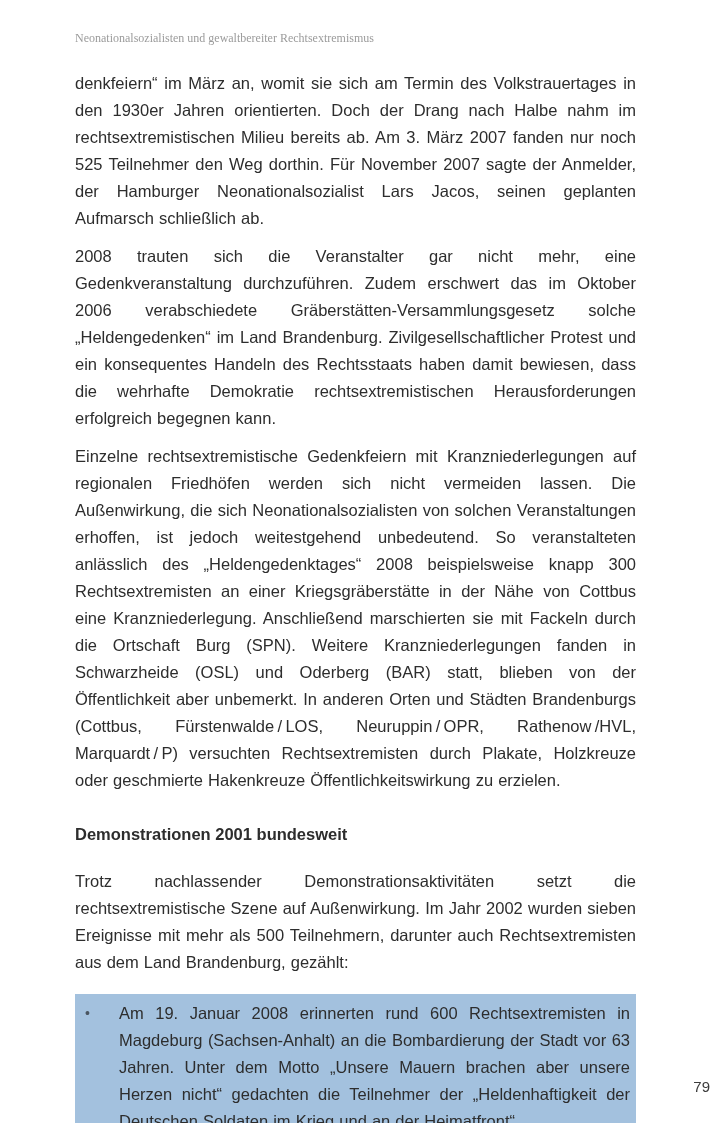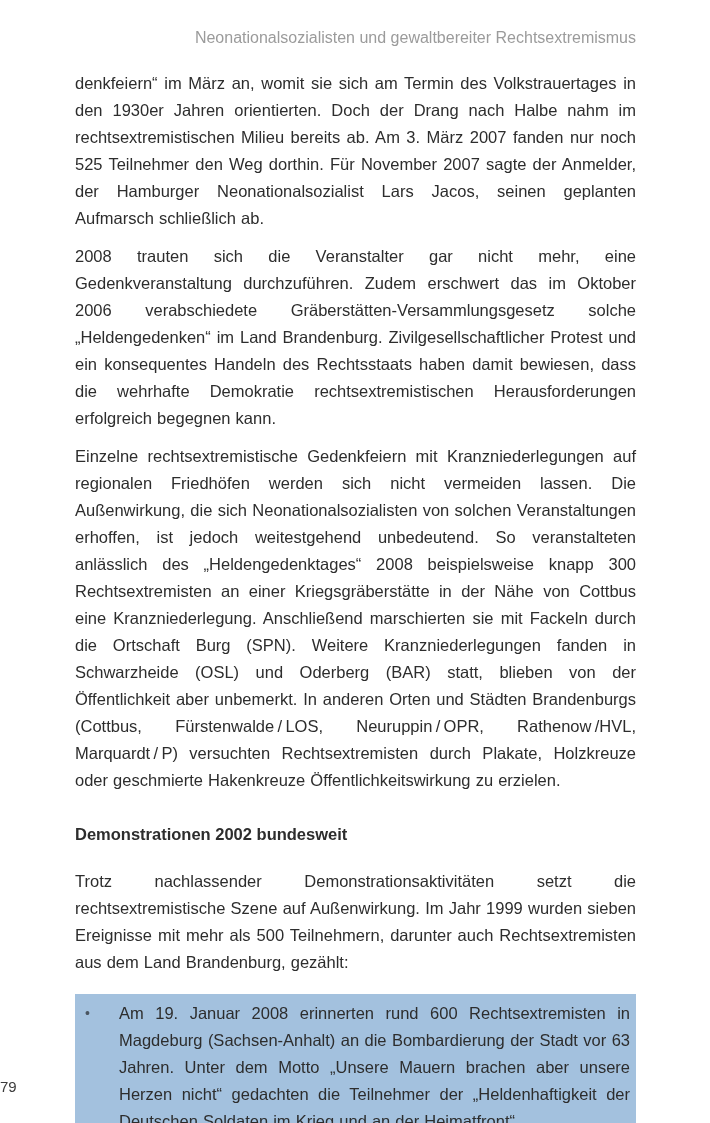--- a/index.html
+++ b/index.html
@@ -15,25 +15,26 @@
     overflow: hidden;
   }
   .page {
     box-sizing: border-box;
     width: 710px;
     height: 1123px;
     padding: 30px 74px 0 75px;
     position: relative;
   }
   .running-header {
-    text-align: right;
+    text-align: left;
     color: #9b9b9b;
-    font-size: 16px;
+    font-size: 12px;
     line-height: 16px;
     margin-bottom: 24px;
+    font-family: Liberation Serif, serif;
   }
   .body-text p {
     font-size: 16.5px;
     line-height: 27px;
     text-align: justify;
     margin: 1px 0 11px 0;
     hyphens: auto;
     -webkit-hyphens: auto;
     word-spacing: 0.5px;
   }
@@ -62,40 +63,40 @@
     text-align: justify;
     hyphens: auto;
     -webkit-hyphens: auto;
     word-spacing: 0.5px;
   }
   .page-number {
     position: absolute;
     left: 0;
     right: 0;
     bottom: 28px;
-    text-align: left;
+    text-align: right;
     font-size: 15px;
     color: #3c3c3c;
   }
 </style>
 </head>
 <body>
 
 <div class="page">
 
   <div class="running-header">Neonationalsozialisten und gewaltbereiter Rechtsextremismus</div>
 
   <div class="body-text">
     <p>denkfeiern“ im März an, womit sie sich am Termin des Volkstrauertages in den 1930er Jahren orientierten. Doch der Drang nach Halbe nahm im rechtsextremistischen Milieu bereits ab. Am 3. März 2007 fanden nur noch 525 Teilnehmer den Weg dorthin. Für November 2007 sagte der Anmelder, der Hamburger Neonationalsozialist Lars Jacos, seinen geplanten Aufmarsch schließlich ab.</p>
     <p>2008 trauten sich die Veranstalter gar nicht mehr, eine Gedenkveranstaltung durchzuführen. Zudem erschwert das im Oktober 2006 verabschiedete Gräberstätten-Versammlungsgesetz solche „Heldengedenken“ im Land Brandenburg. Zivilgesellschaftlicher Protest und ein konsequentes Handeln des Rechtsstaats haben damit bewiesen, dass die wehrhafte Demokratie rechtsextremistischen Herausforderungen erfolgreich begegnen kann.</p>
     <p>Einzelne rechtsextremistische Gedenkfeiern mit Kranzniederlegungen auf regionalen Friedhöfen werden sich nicht vermeiden lassen. Die Außenwirkung, die sich Neonationalsozialisten von solchen Veranstaltungen erhoffen, ist jedoch weitestgehend unbedeutend. So veranstalteten anlässlich des „Heldengedenktages“ 2008 beispielsweise knapp 300 Rechtsextremisten an einer Kriegsgräberstätte in der Nähe von Cottbus eine Kranzniederlegung. Anschließend marschierten sie mit Fackeln durch die Ortschaft Burg (SPN). Weitere Kranzniederlegungen fanden in Schwarzheide (OSL) und Oderberg (BAR) statt, blieben von der Öffentlichkeit aber unbemerkt. In anderen Orten und Städten Brandenburgs (Cottbus, Fürstenwalde / LOS, Neuruppin / OPR, Rathenow /HVL, Marquardt / P) versuchten Rechtsextremisten durch Plakate, Holzkreuze oder geschmierte Hakenkreuze Öffentlichkeitswirkung zu erzielen.</p>
 
-    <div class="section-heading">Demonstrationen 2002 bundesweit</div>
+    <div class="section-heading">Demonstrationen 2001 bundesweit</div>
 
-    <p>Trotz nachlassender Demonstrationsaktivitäten setzt die rechtsextremistische Szene auf Außenwirkung. Im Jahr 1999 wurden sieben Ereignisse mit mehr als 500 Teilnehmern, darunter auch Rechtsextremisten aus dem Land Brandenburg, gezählt:</p>
+    <p>Trotz nachlassender Demonstrationsaktivitäten setzt die rechtsextremistische Szene auf Außenwirkung. Im Jahr 2002 wurden sieben Ereignisse mit mehr als 500 Teilnehmern, darunter auch Rechtsextremisten aus dem Land Brandenburg, gezählt:</p>
 
     <div class="bullet-item" style="background-color: rgb(163, 193, 222);">
       <span class="bullet-marker">•</span>
       <div class="bullet-text">Am 19. Januar 2008 erinnerten rund 600 Rechtsextremisten in Magdeburg (Sachsen-Anhalt) an die Bombardierung der Stadt vor 63 Jahren. Unter dem Motto „Unsere Mauern brachen aber unsere Herzen nicht“ gedachten die Teilnehmer der „Heldenhaftigkeit der Deutschen Soldaten im Krieg und an der Heimatfront“.</div>
     </div>
   </div>
 
   <div class="page-number">79</div>
 
 </div>

